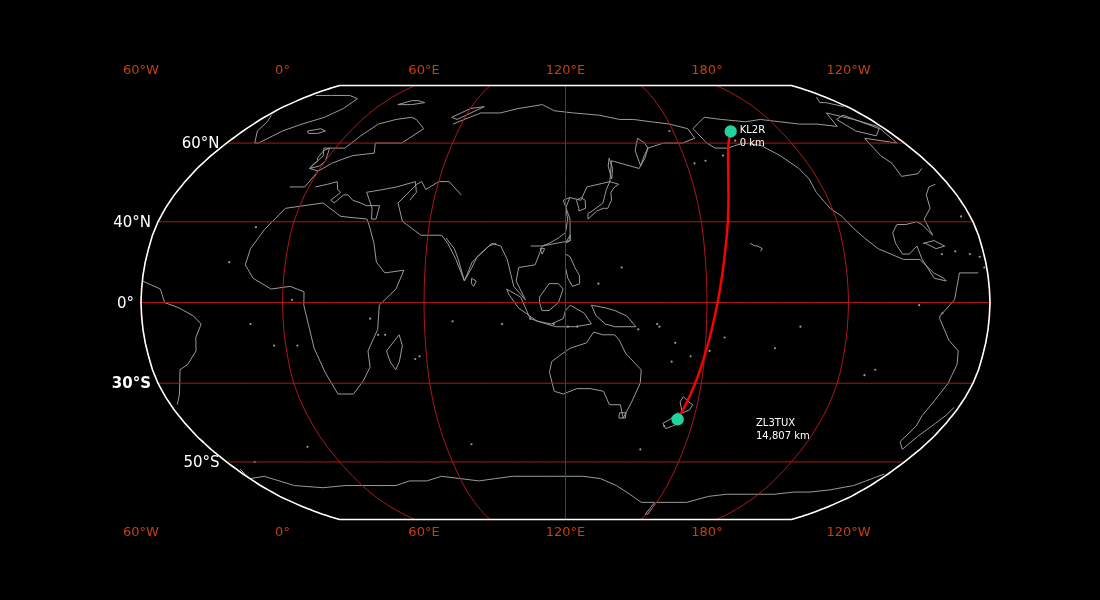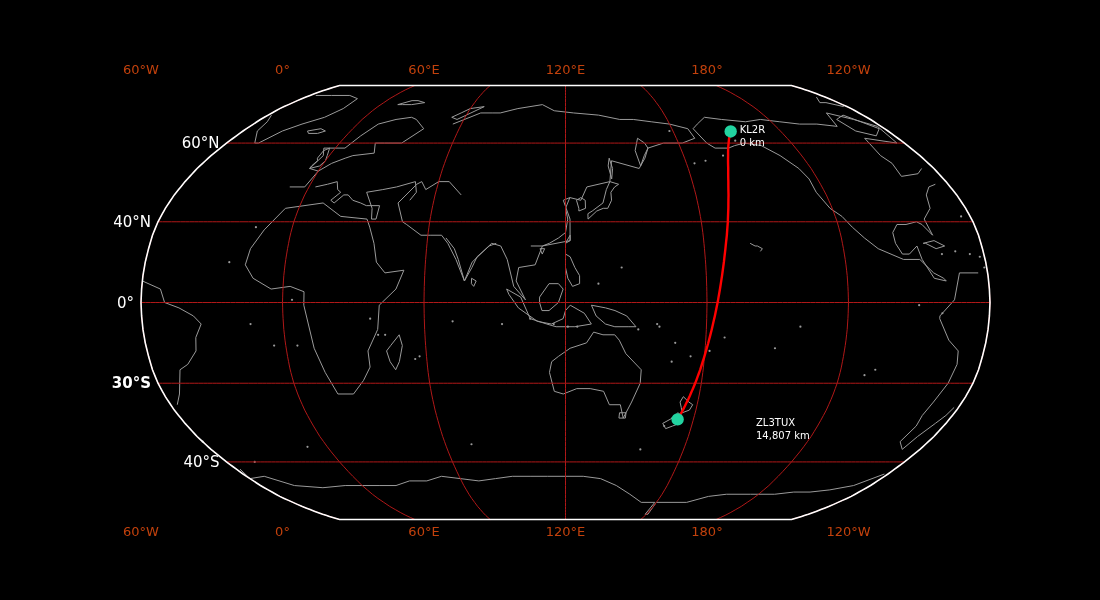--- a/index.html
+++ b/index.html
@@ -176,21 +176,21 @@
       <div class="tick-label" style="left: 667px; top: 524px; width: 80px;">180°</div>
       <div class="tick-label" style="left: 808.5px; top: 524px; width: 80px;">120°W</div>
       <div class="tick-label" style="left: 101px; top: 524px; width: 80px;">60°W</div>
       <div class="tick-label" style="left: 242.5px; top: 524px; width: 80px;">0°</div>
     </div>
   <div id="ticks-left">
       <div class="lat-label" style="left: 134.494px; top: 134.092px; width: 85px;">60°N</div>
       <div class="lat-label" style="left: 65.98px; top: 212.776px; width: 85px;">40°N</div>
       <div class="lat-label" style="left: 49px; top: 293.5px; width: 85px;">0°</div>
       <div class="lat-label" style="left: 65.98px; top: 374.224px; width: 85px; font-weight: bold;">30°S</div>
-      <div class="lat-label" style="left: 134.494px; top: 452.908px; width: 85px;">40°S</div>
+      <div class="lat-label" style="left: 134.494px; top: 452.908px; width: 85px;">50°S</div>
     </div>
 
   <div class="mk-label" id="mk0" style="left: 739.667px; top: 123.488px;">
     <div>KL2R</div>
     <div>0 km</div>
   </div>
   <div class="mk-label" id="mk1" style="left: 712px; top: 416.4px; margin-left: 44px;">
     <div>ZL3TUX</div>
     <div>14,807 km</div>
   </div>

